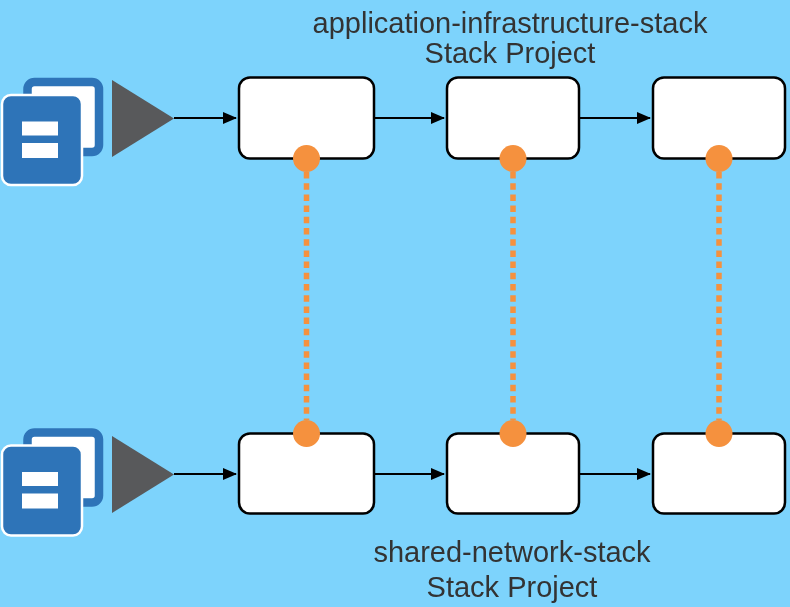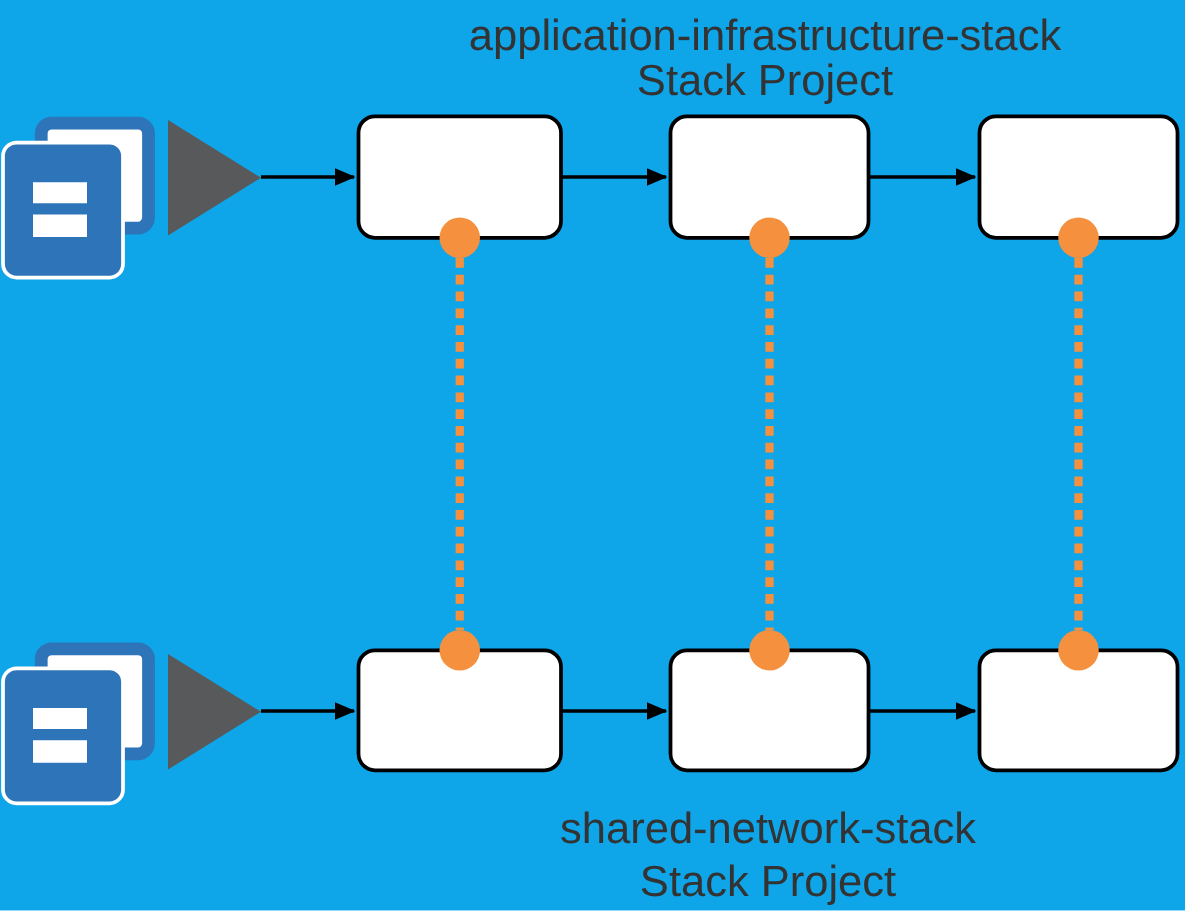--- a/index.html
+++ b/index.html
@@ -1,20 +1,20 @@
 <!DOCTYPE html>
 <html><head>
 <meta charset="utf-8">
 <style>
   html, body { margin: 0; padding: 0; background: #ffffff; }
   .canvas {
     position: relative;
     width: 790px;
     height: 607px;
-    background: #0ea5e9;
+    background: #7dd3fc;
     overflow: hidden;
     font-family: "Liberation Sans", "DejaVu Sans", sans-serif;
   }
   svg { display: block; }
   text.title {
     font-family: "Liberation Sans", "DejaVu Sans", sans-serif;
     font-size: 29px;
   }
 </style>
 </head>

